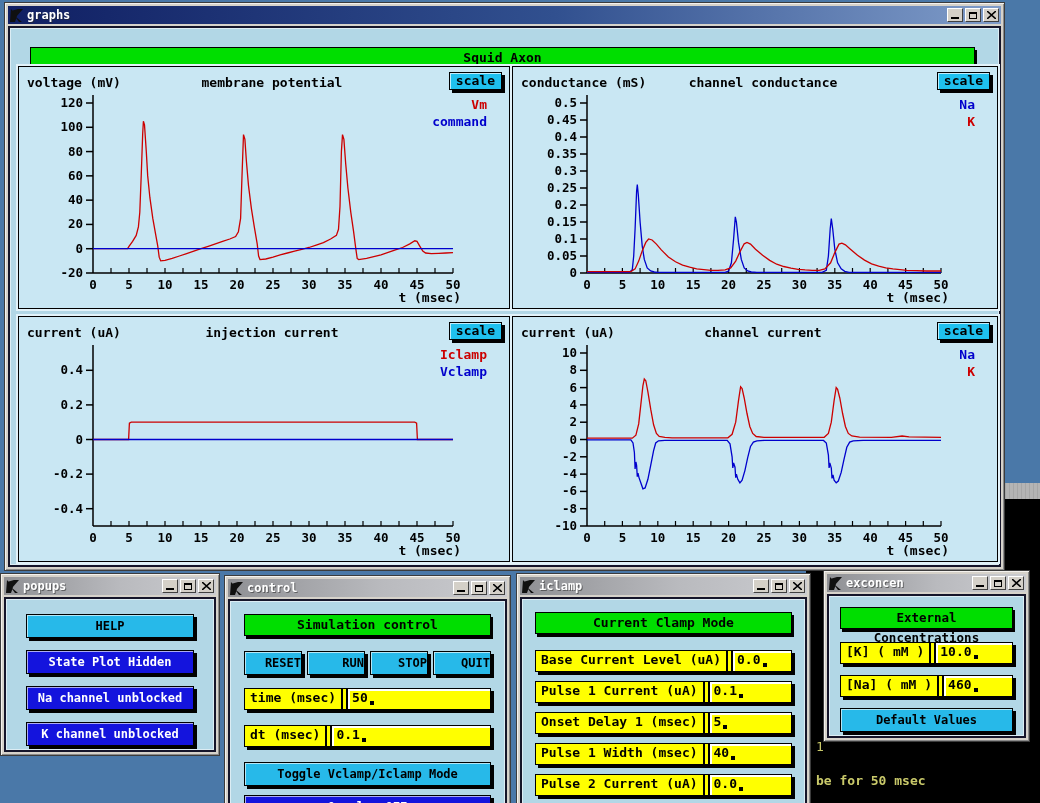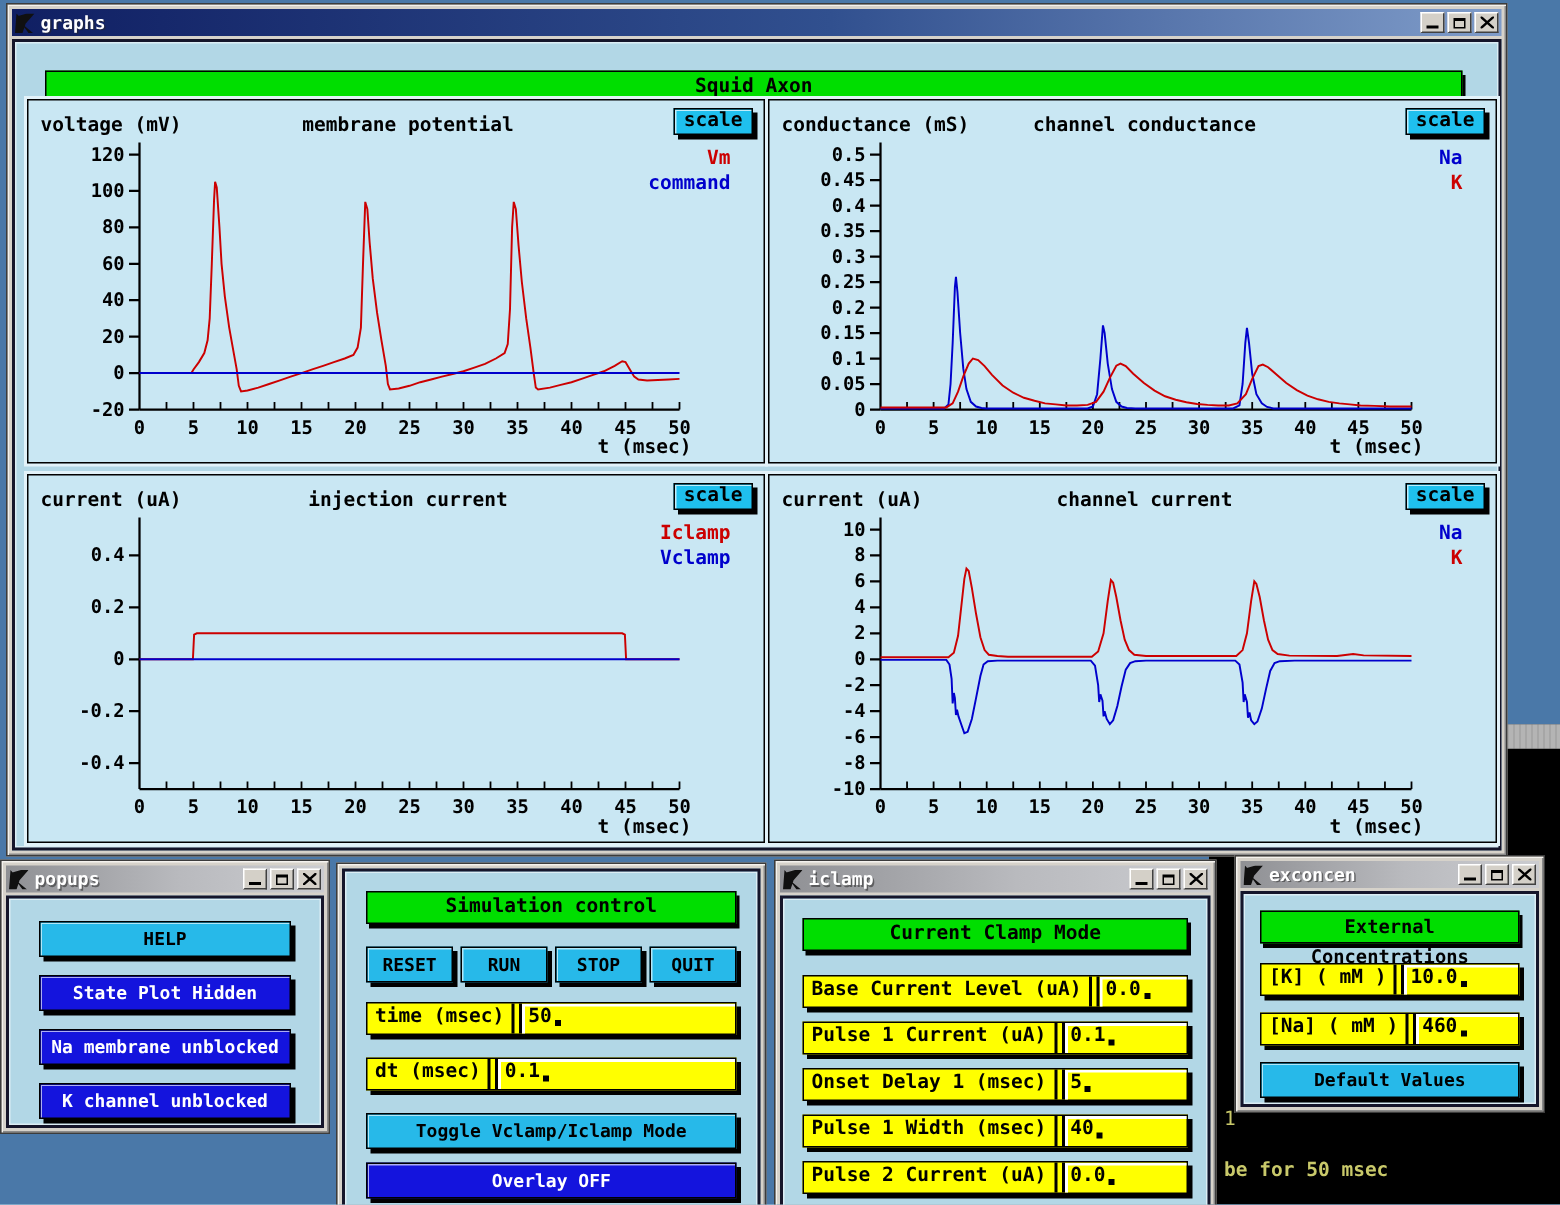--- a/index.html
+++ b/index.html
@@ -71,21 +71,21 @@
 
   
   #win-popups{left:0;top:573px;width:220px;height:183px;z-index:3;}
   #win-popups .win-content{height:155px;display:flex;flex-direction:column;gap:12px;
                            padding:15px 20px 0;}
   
   #win-control{left:224px;top:575px;width:287px;height:262px;z-index:3;}
   #win-control .win-content{height:234px;padding:13px 14px 0;display:flex;flex-direction:column;}
   #control-banner{position:relative;margin-bottom:15px;}
   .run-row{display:flex;justify-content:space-between;margin-bottom:13px;}
-  .run-row .btn{width:56px;}
+  .run-row .btn{width:56px;text-align:right;}
   #win-control .field-row{margin-bottom:15px;}
   #toggle-btn{margin-bottom:9px;}
   
   #win-iclamp{left:516px;top:573px;width:295px;height:282px;z-index:3;}
   #win-iclamp .win-content{height:254px;padding:13px 13px 0;}
   #iclamp-banner{position:relative;margin-bottom:16px;}
   #win-iclamp .field-row{margin-bottom:9px;}
   
   #win-exconcen{left:823px;top:570px;width:207px;height:172px;z-index:3;}
   #win-exconcen .win-content{height:144px;padding:11px 11px 0;}
@@ -395,26 +395,45 @@
         <span class="tb-btn">
             <svg class="glyph-close" viewBox="0 0 9 8">
               <path d="M0 0 L9 8 M9 0 L0 8" stroke="#000" stroke-width="1.6"></path>
             </svg>
           </span>
       </span>
     </div>
     <div class="win-content">
       <div class="btn cyan">HELP</div>
       <div class="btn blue">State Plot Hidden</div>
-      <div class="btn blue">Na membrane unblocked</div>
+      <div class="btn blue">Na channel unblocked</div>
       <div class="btn blue">K channel unblocked</div>
     </div>
   </div>
 
   <div class="win" id="win-control">
+    <div class="titlebar inactive">
+      <svg class="xlogo" viewBox="0 0 13 13">
+          <path d="M1 0 L7 7 L5 13 L0 13 Z M8 0 L13 0 L6 8 L12 13 L9 13 L1 2 Z" fill="#101010"></path>
+        </svg>
+      <span class="title-text">control</span>
+      <span class="tb-btns">
+        <span class="tb-btn">
+            <span class="glyph-min"></span>
+          </span>
+        <span class="tb-btn">
+            <span class="glyph-max"></span>
+          </span>
+        <span class="tb-btn">
+            <svg class="glyph-close" viewBox="0 0 9 8">
+              <path d="M0 0 L9 8 M9 0 L0 8" stroke="#000" stroke-width="1.6"></path>
+            </svg>
+          </span>
+      </span>
+    </div>
     <div class="win-content">
       <div class="banner" id="control-banner">Simulation control</div>
       <div class="run-row">
         <div class="btn cyan">RESET</div>
         <div class="btn cyan">RUN</div>
         <div class="btn cyan">STOP</div>
         <div class="btn cyan">QUIT</div>
       </div>
       <div class="field-row">
         <span class="field-label">time (msec)</span>

